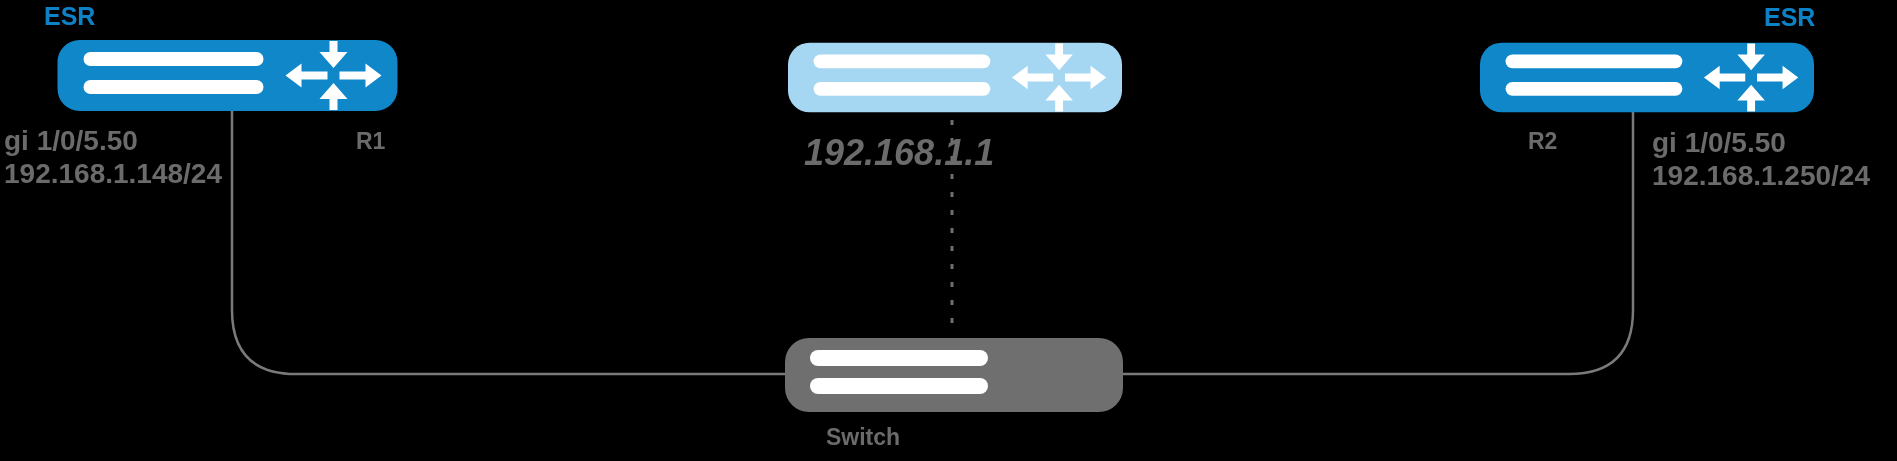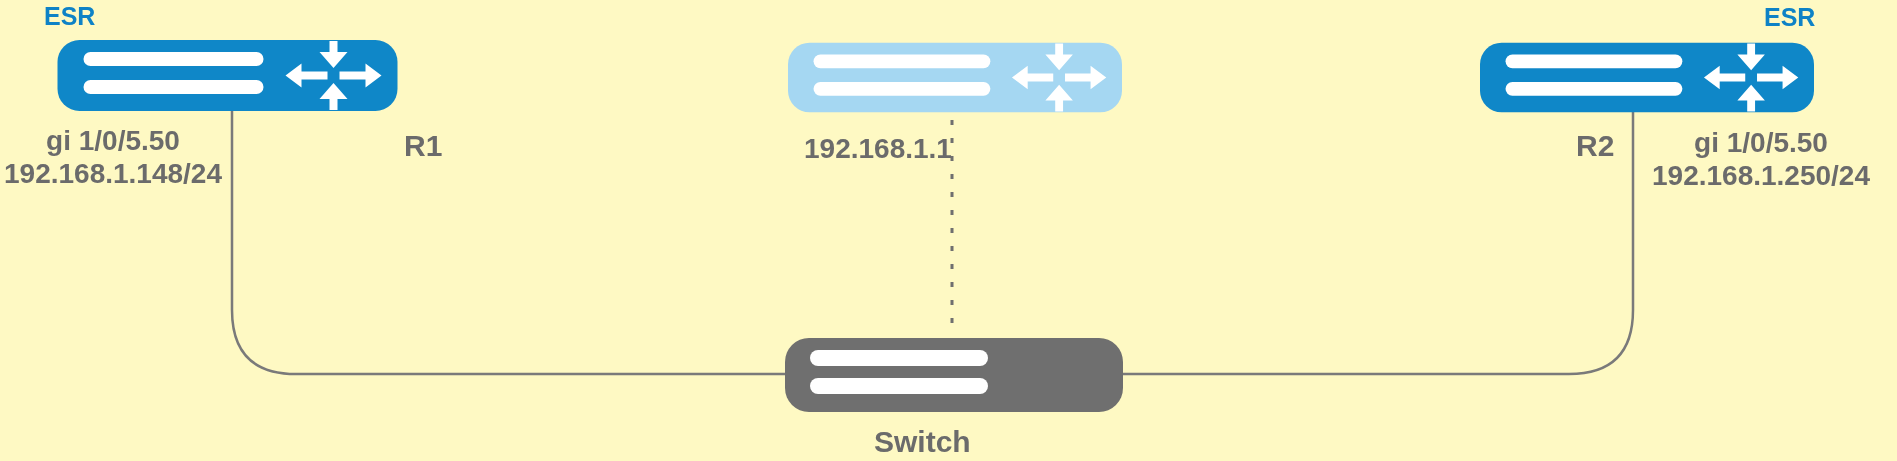--- a/index.html
+++ b/index.html
@@ -5,21 +5,21 @@
   html, body {
     margin: 0;
     padding: 0;
     background: #ffffff;
     font-family: "Liberation Sans", sans-serif;
   }
   .canvas {
     position: relative;
     width: 1897px;
     height: 461px;
-    background: #fef9c3;
+    background: #000000;
     overflow: hidden;
   }
   .links {
     position: absolute;
     left: 0;
     top: 0;
     width: 1897px;
     height: 461px;
   }
   .node {
@@ -44,30 +44,29 @@
     font-weight: bold;
     color: var(--text-gray, #6B6B6B);
     white-space: nowrap;
     line-height: 1.18;
   }
   .label.esr {
     color: var(--esr-blue, #0E82C6);
     font-size: 25px;
   }
   .label.node-name {
-    font-size: 30px;
-    margin-left: 48px;
+    font-size: 23px;
   }
   .label.port-info {
     font-size: 28px;
     line-height: 33px;
-    text-align: center;
   }
   .label.ip-only {
-    font-size: 28px;
+    font-size: 36px;
+    font-style: italic;
   }
   .port-info span {
     display: block;
   }
 </style>
 </head>
 <body>
 
 <div class="canvas">
 

